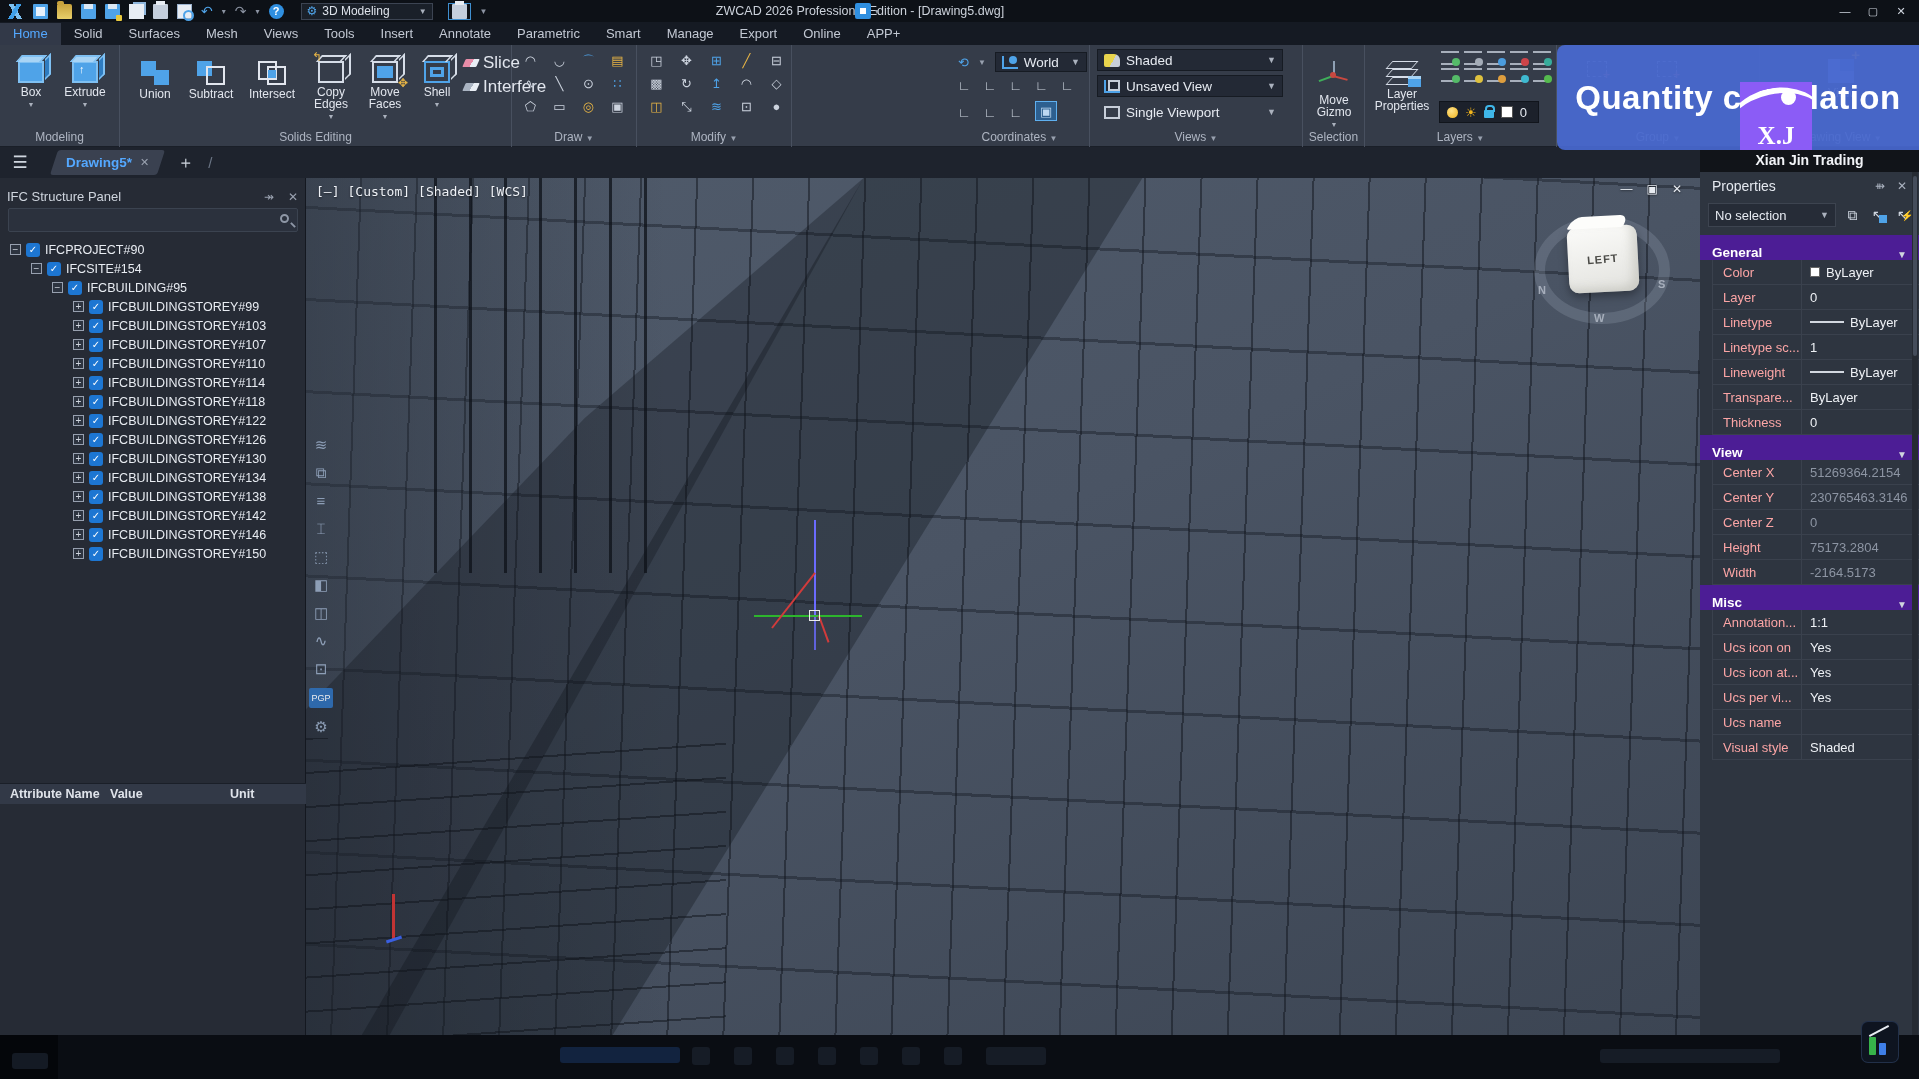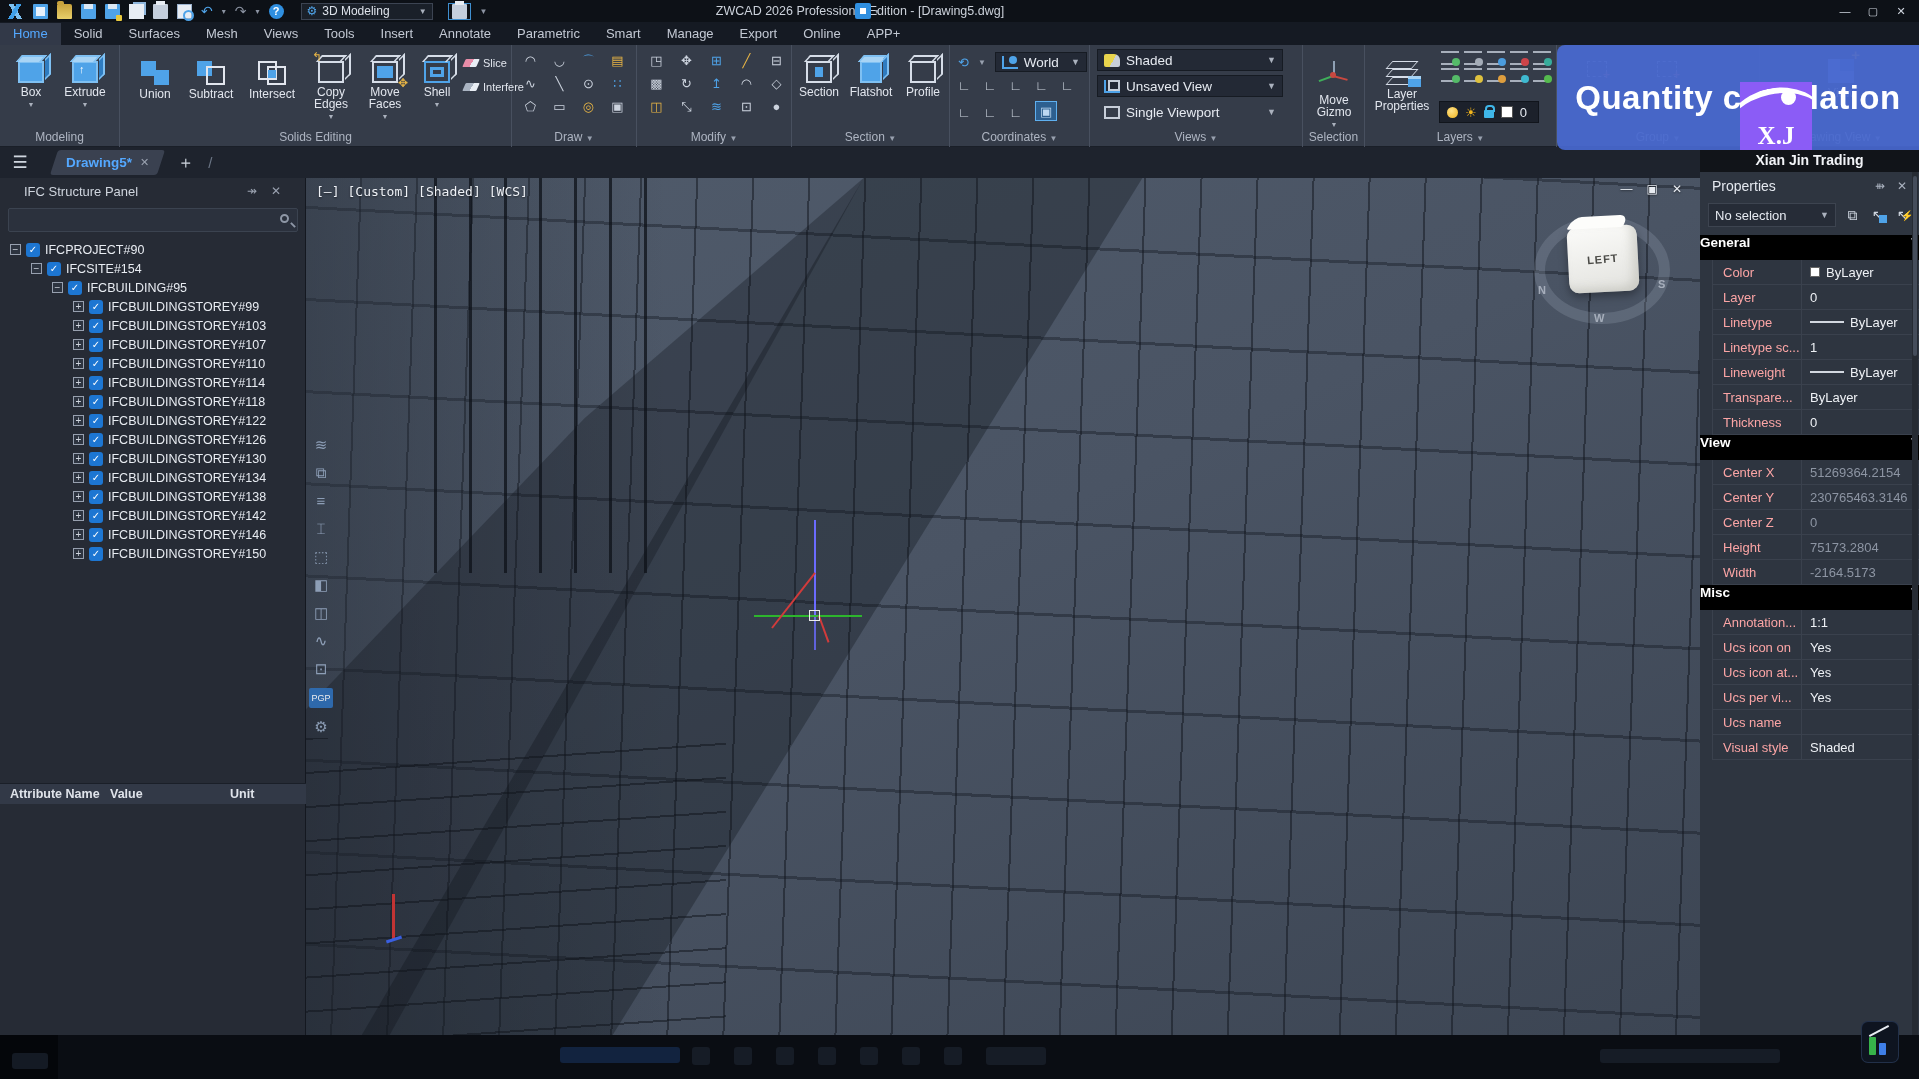--- a/index.html
+++ b/index.html
@@ -63,21 +63,21 @@
   .cube.fill::after{background:#2f7cc0;border-color:#7fc0f2;}
   .cube .inner{position:absolute;inset:3px;background:#4fa3e8;}
   .cube .up{position:absolute;left:5px;top:1px;color:#fff;font-size:11px;line-height:11px;}
   .boolop{position:relative;width:28px;height:24px;margin:12px auto 0;}
   .boolop i{position:absolute;width:15px;height:15px;}
   .b1{left:0;top:0;} .b2{right:0;bottom:0;}
   .op-union .b1,.op-union .b2{background:#4fa3e8;}
   .op-sub .b1{background:#4fa3e8;} .op-sub .b2{border:2px solid #e2e6ee;}
   .op-int .b1,.op-int .b2{border:2px solid #e2e6ee;}
   .op-int::after{content:"";position:absolute;left:10px;top:9px;width:8px;height:8px;background:#4fa3e8;}
-  .smallbtn{position:absolute;display:flex;align-items:center;gap:5px;font-size:11px;color:#e2e6ee;height:20px;}
+  .smallbtn{position:absolute;display:flex;align-items:center;gap:5px;font-size:17px;color:#e2e6ee;height:20px;}
   .eraser{width:14px;height:8px;background:linear-gradient(100deg,#e88ca8 55%,#e8edf4 55%);transform:skewX(-24deg);border-radius:1px;}
   .eraser.gray{background:linear-gradient(100deg,#aab4c2 55%,#e8edf4 55%);}
   .tgrid{position:absolute;display:grid;grid-auto-flow:row;gap:4px 7px;}
   .tgl{width:19px;height:19px;display:flex;align-items:center;justify-content:center;color:#ccd3de;font-size:13px;}
   .tgl.accentY{color:#e8b545;} .tgl.accentB{color:#4fa3e8;}
   .gizmo{position:relative;width:36px;height:30px;margin:12px auto 0;}
   .gizmo i{position:absolute;left:17px;top:14px;width:15px;height:2px;}
   .gz1{background:#3fae5a;transform:rotate(160deg);transform-origin:left center;}
   .gz2{background:#c94840;transform:rotate(15deg);transform-origin:left center;}
   .gzv{position:absolute;left:17px;top:0;width:2px;height:15px;background:#8fa0b4;}
@@ -130,21 +130,21 @@
   .hamburger{width:40px;text-align:center;color:#cfd5de;font-size:17px;}
   .doctab{margin-left:14px;height:25px;display:flex;align-items:center;gap:8px;background:#3a4150;
     padding:0 12px;transform:skewX(-18deg);border-radius:3px;}
   .doctab>*{transform:skewX(18deg);}
   .doctab .dname{color:#54a8ff;font-weight:bold;font-size:13.5px;}
   .doctab .dclose{color:#9aa2b0;font-size:11px;}
   .addtab{margin-left:16px;color:#cfd5de;font-size:17px;}
   .slash{margin-left:14px;color:#6b7585;font-size:15px;}
   
   .ifc{position:absolute;left:0;top:178px;width:306px;height:857px;background:#262b35;border-right:1px solid #141820;z-index:20;}
-  .ifc-head{height:26px;display:flex;align-items:center;padding:0 24px;color:#cfd5de;font-size:13px;}
+  .ifc-head{height:26px;display:flex;align-items:flex-end;padding:0 7px;color:#cfd5de;font-size:13px;}
   .ifc-head .hicons{margin-left:auto;display:flex;gap:14px;color:#9aa2b0;font-size:12px;}
   .searchbox{position:absolute;left:8px;top:30px;width:290px;height:24px;background:#2b313d;border:1px solid #3b4350;border-radius:2px;}
   .mag{position:absolute;right:8px;top:5px;width:9px;height:9px;border:2px solid #8e97a6;border-radius:50%;}
   .mag::after{content:"";position:absolute;left:8px;top:8px;width:6px;height:2px;background:#8e97a6;transform:rotate(45deg);}
   .tree{position:absolute;left:0;top:62px;width:306px;}
   .trow{height:19px;display:flex;align-items:center;gap:5px;font-size:12.5px;color:#e8ecf2;white-space:nowrap;}
   .exp{width:11px;height:11px;border:1px solid #97a0af;background:#2d3440;color:#cfd5de;font-size:10px;line-height:9px;
     text-align:center;flex:none;}
   .chk{width:14px;height:14px;border-radius:3px;background:#1d76d2;color:#fff;font-size:10px;line-height:14px;text-align:center;flex:none;}
   .attrhead{position:absolute;left:0;top:605px;width:306px;height:21px;background:#323947;display:flex;align-items:center;
@@ -193,21 +193,21 @@
   .props{position:absolute;left:1700px;top:172px;width:219px;height:1077px;background:#2e3540;z-index:20;font-size:13px;}
   .props-head{height:27px;display:flex;align-items:center;padding:0 12px;color:#e4e8ef;font-size:14px;}
   .props-head .hicons{margin-left:auto;display:flex;gap:12px;color:#aab2bf;font-size:12px;}
   .selrow{display:flex;align-items:center;gap:8px;padding:4px 8px 8px;}
   .seldrop{flex:none;display:flex;align-items:center;width:128px;height:24px;background:#262c37;border:1px solid #3d4450;
     color:#e6eaf1;padding:0 6px;font-size:13px;}
   .seldrop .dcaret{margin-left:auto;color:#aab1bd;font-size:9px;}
   .selico{position:relative;width:18px;height:18px;color:#cfd6e0;font-size:14px;text-align:center;line-height:18px;}
   .selico .bsq{position:absolute;right:-1px;bottom:1px;width:8px;height:8px;background:#4fa3e8;}
   .selico .bolt{position:absolute;right:-3px;bottom:-1px;color:#e8c93e;font-size:10px;}
-  .sechead{height:25px;background:#000000;display:flex;align-items:flex-start;padding:0 0;color:#fff;font-weight:bold;font-size:13.5px;}
+  .sechead{height:25px;background:#4c1d95;display:flex;align-items:flex-end;padding:0 12px;color:#fff;font-weight:bold;font-size:13.5px;}
   .sechead .dcaret{margin-left:auto;color:#cfd5de;font-size:10px;}
   .prow{display:flex;height:25px;align-items:center;border-bottom:1px solid #3a414d;margin-left:12px;border-left:1px solid #3a414d;}
   .plab{width:88px;padding-left:10px;color:#fca5a5;white-space:nowrap;overflow:hidden;}
   .pval{flex:1;display:flex;align-items:center;gap:6px;color:#eef1f5;border-left:1px solid #3a414d;padding-left:8px;height:100%;white-space:nowrap;}
   .pval.muted{color:#8d95a3;}
   .pswatch{width:10px;height:10px;background:#fff;border:1px solid #666;flex:none;}
   .pline{width:34px;height:2px;background:#d3d8e0;flex:none;}
   .pscroll{position:absolute;right:1px;top:0;width:6px;height:100%;background:#262b33;}
   .pscroll::before{content:"";position:absolute;left:1px;top:4px;width:4px;height:180px;background:#454d5b;border-radius:2px;}
   
@@ -385,37 +385,20 @@
           <span class="tgl" data-interactable="true">◇</span>
           <span class="tgl accentY" data-interactable="true">◫</span>
           <span class="tgl" data-interactable="true">⤡</span>
           <span class="tgl accentB" data-interactable="true">≋</span>
           <span class="tgl" data-interactable="true">⊡</span>
           <span class="tgl" data-interactable="true">●</span>
         </div>
       <div class="plabel" data-interactable="false"><span>Modify</span> <span class="pc">▼</span></div>
     </div>
 
-    <div class="panel" style="left:792px;width:158px;" data-interactable="false">
-      <div class="bigbtn" style="left:2px;" data-interactable="true">
-        <div class="cube">
-            <span class="inner" style="background:#4fa3e8;inset:4px 7px;"></span>
-          </div>
-          <div class="blabel">Section</div>
-      </div>
-      <div class="bigbtn" style="left:54px;" data-interactable="true">
-        <div class="cube fill" style="width:18px;"></div>
-          <div class="blabel">Flatshot</div>
-      </div>
-      <div class="bigbtn" style="left:106px;" data-interactable="true">
-        <div class="cube"></div>
-          <div class="blabel">Profile</div>
-      </div>
-      <div class="plabel" data-interactable="false"><span>Section</span> <span class="pc">▼</span></div>
-    </div>
 
     <div class="panel" style="left:950px;width:140px;" data-interactable="false">
       <div class="coordrow" style="left:8px;top:7px;" data-interactable="false">
         <span data-interactable="true" style="color:#4fa3e8;">⟲</span>
           <span class="pc" style="font-size:8px;color:#98a0ae;">▼</span>
         <span class="dropfield" style="position:static;height:20px;width:92px;" data-interactable="true">
           <span class="vicon vi-world" data-interactable="false"></span>
           <span>World</span>
             <span class="dcaret">▼</span>
         </span>

